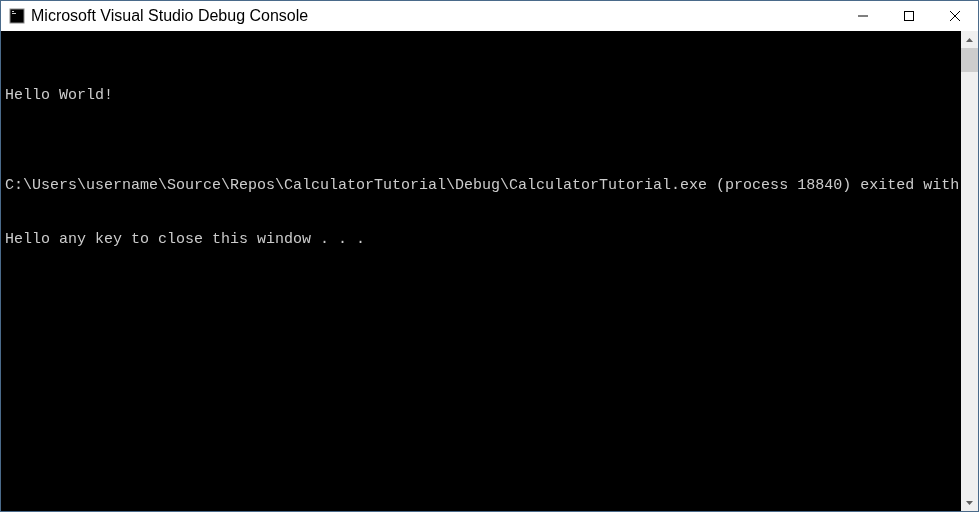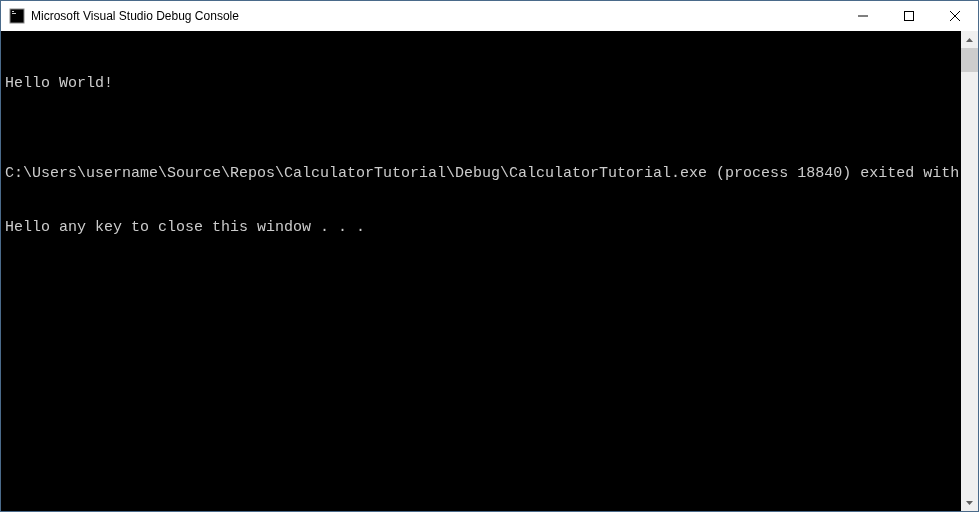--- a/index.html
+++ b/index.html
@@ -32,21 +32,21 @@
     .titlebar-icon {
       width: 16px;
       height: 16px;
       margin-left: 8px;
       margin-right: 6px;
       display: flex;
       align-items: center;
       justify-content: center;
     }
     .titlebar-title {
-      font-size: 12px;
+      font-size: 16px;
       color: #000000;
       flex: 1;
     }
     .window-controls {
       display: flex;
       height: 100%;
     }
     .win-btn {
       width: 46px;
       height: 100%;
@@ -63,21 +63,21 @@
       background: #000000;
       overflow: hidden;
     }
     .console {
       flex: 1;
       background: #000000;
       color: #cccccc;
       font-family: Consolas, "Courier New", monospace;
       font-size: 15px;
       line-height: 18px;
-      padding: 8px 4px;
+      padding: 20px 4px;
       white-space: pre;
       overflow: hidden;
     }
     .console .line {
       display: block;
     }
     .scrollbar {
       width: 17px;
       background: #f0f0f0;
       display: flex;

